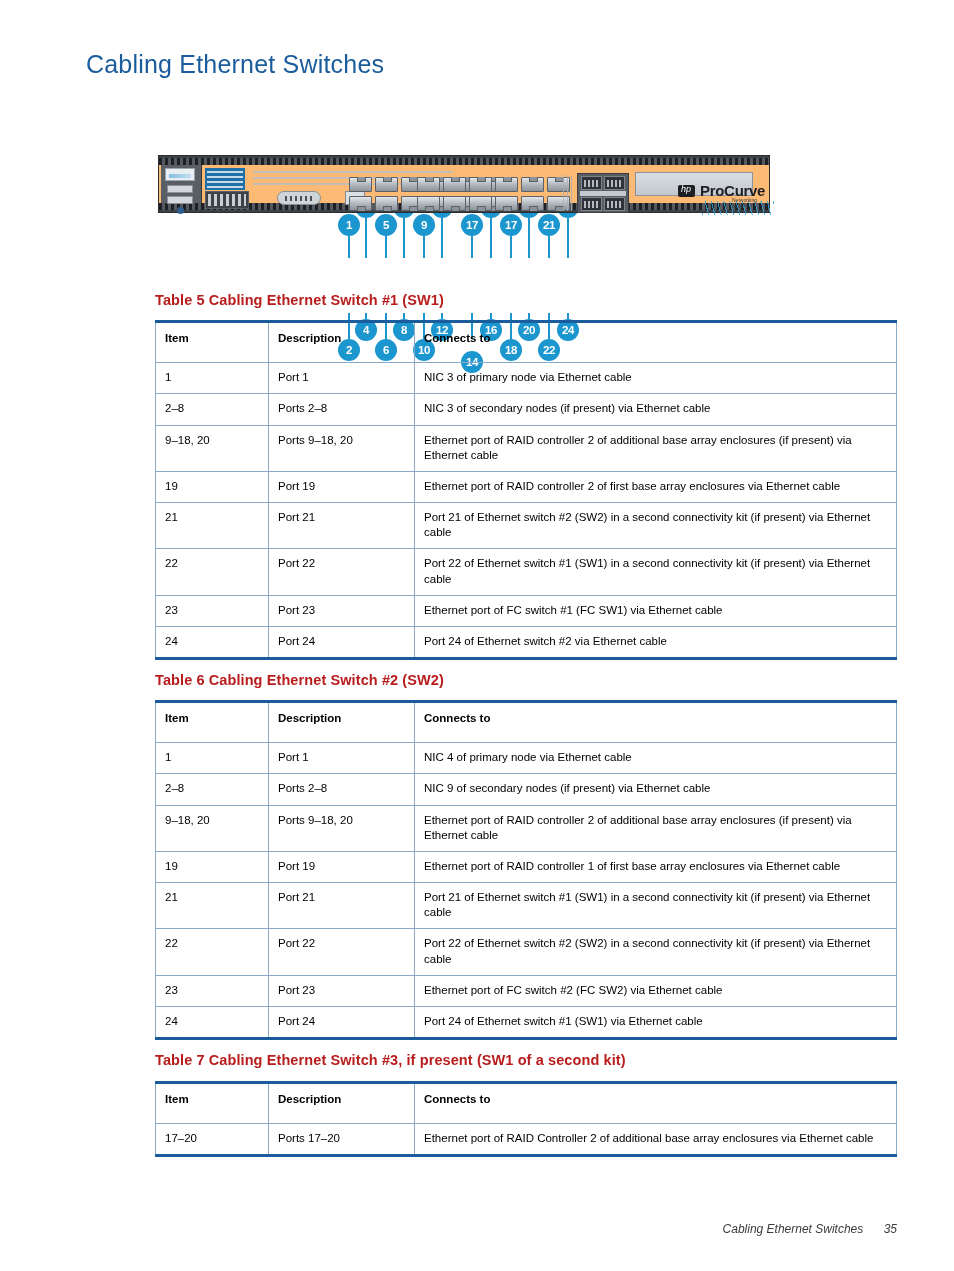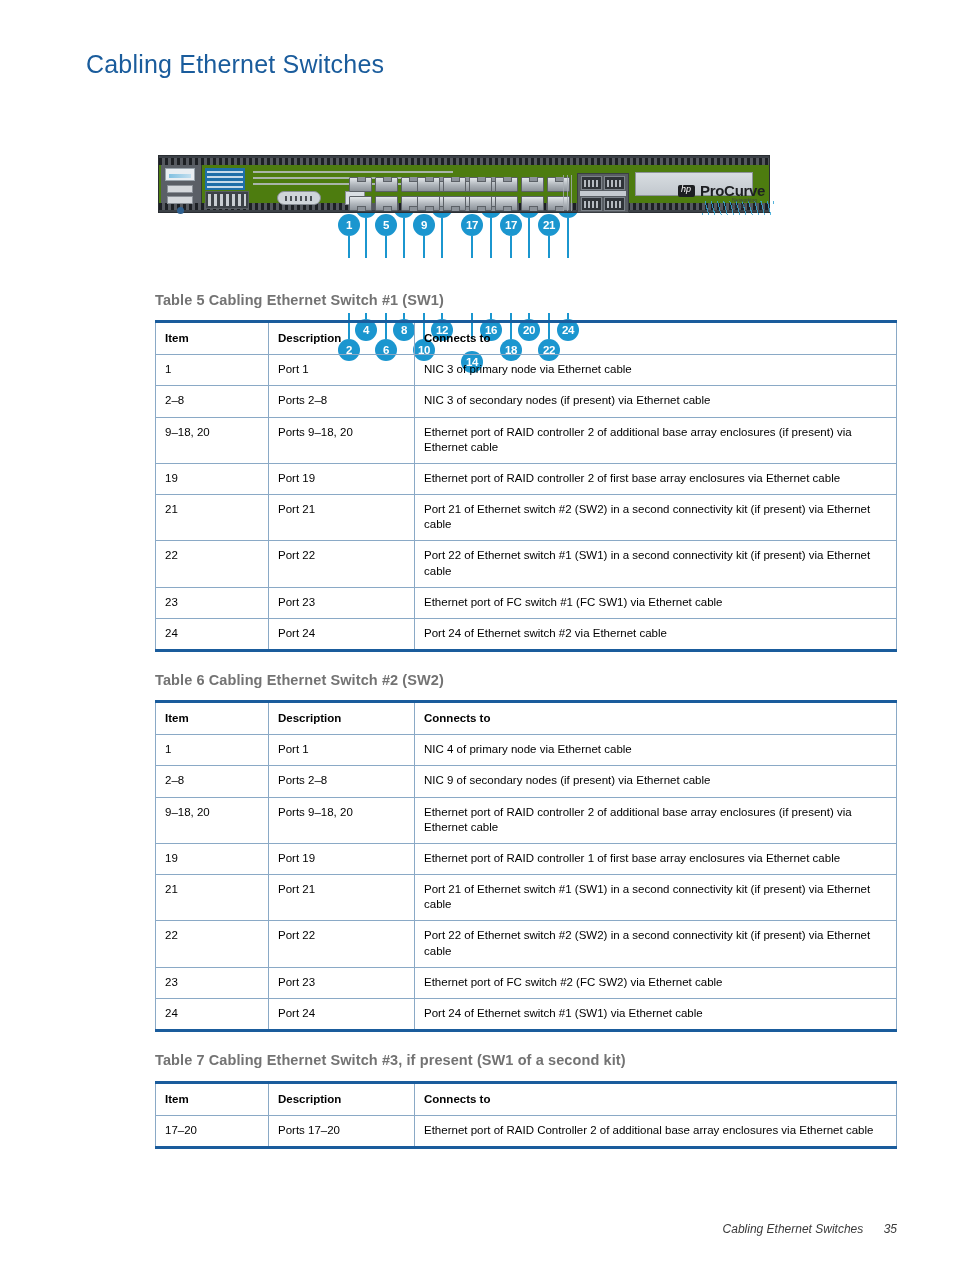--- a/index.html
+++ b/index.html
@@ -76,21 +76,21 @@
         #1d2024 0px, #1d2024 3px,
         #55595f 3px, #55595f 6px);
   }
   .vent-top { top: 2px; }
   .vent-bottom { bottom: 2px; }
 
   .chassis-body {
     position: absolute;
     left: 0; right: 0;
     top: 9px; bottom: 9px;
-    background: #4d7c0f;
+    background: #fdba74;
   }
 
   
   .left-panel {
     position: absolute;
     left: 2px; top: 0; width: 40px; bottom: 0;
     background: #5a5f66;
     border-right: 1px solid #33373c;
   }
   .brand-chip {
@@ -313,21 +313,21 @@
       #a8aeb4 0px, #a8aeb4 1px, transparent 1px, transparent 4px);
     opacity: .8;
   }
 
   
   .table-caption {
     position: absolute;
     left: 155px;
     font-size: 14.5px;
     font-weight: bold;
-    color: #737373;
+    color: #b91c1c;
     letter-spacing: 0.1px;
   }
 
   
   table.doc-table {
     position: absolute;
     left: 155px;
     width: 742px;
     border-collapse: collapse;
     font-size: 11.5px;
@@ -340,21 +340,21 @@
     vertical-align: top;
     text-align: left;
     line-height: 1.32;
     color: #000000;
     font-weight: normal;
   }
   table.doc-table th {
     font-weight: bold;
     font-size: 11.5px;
     padding-top: 8px;
-    padding-bottom: 8px;
+    padding-bottom: 16px;
   }
   table.doc-table tr.head-row th {
     border-top: 3px solid #1a5c9c;
   }
   table.doc-table tr.last-row td {
     border-bottom: 3px solid #1a5c9c;
   }
   table.doc-table col.c-item { width: 113px; }
   table.doc-table col.c-desc { width: 146px; }
 

